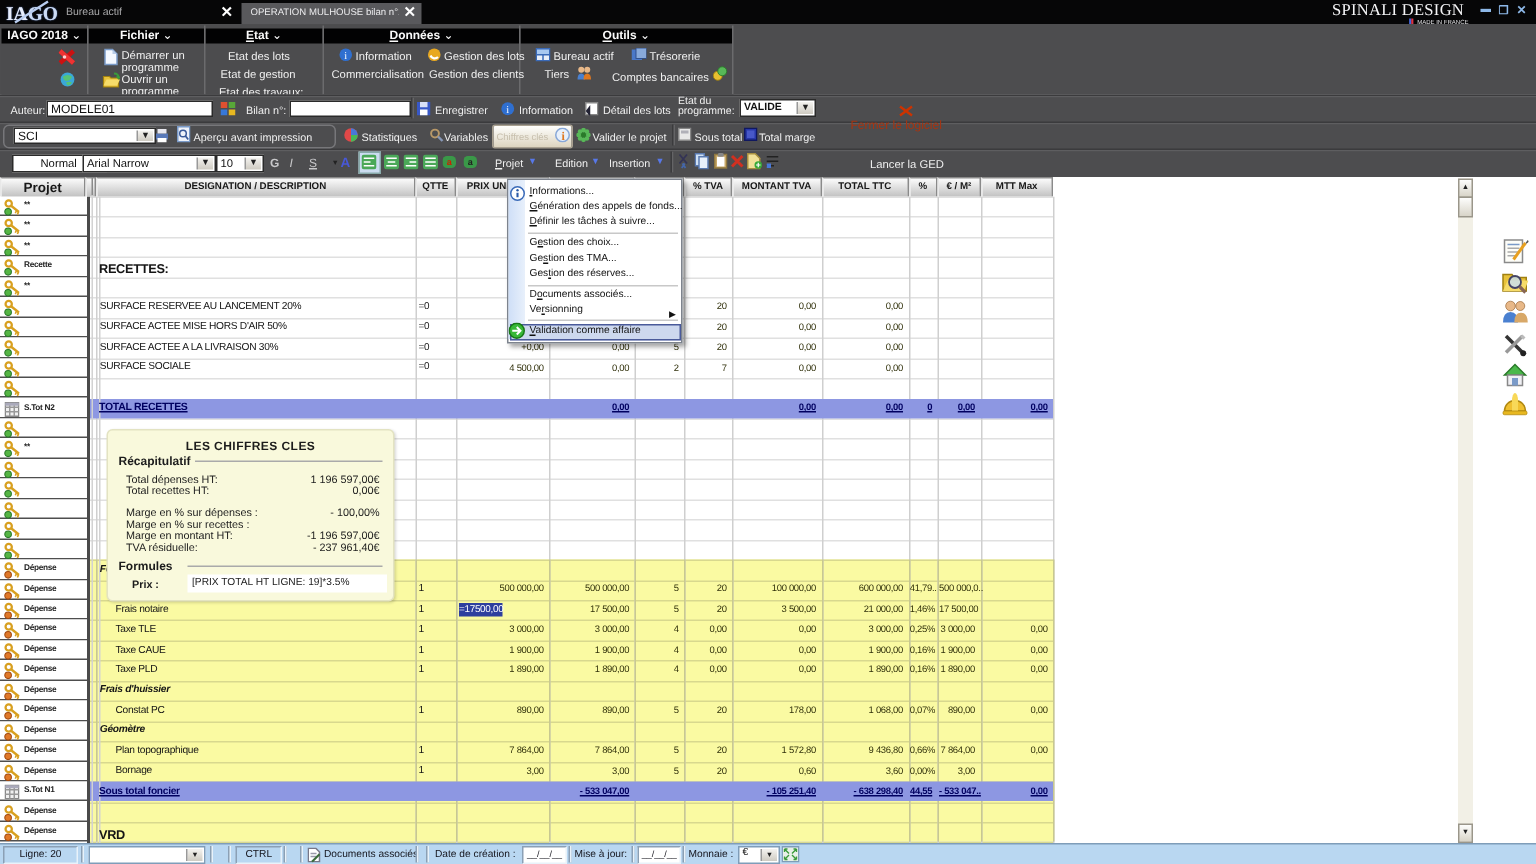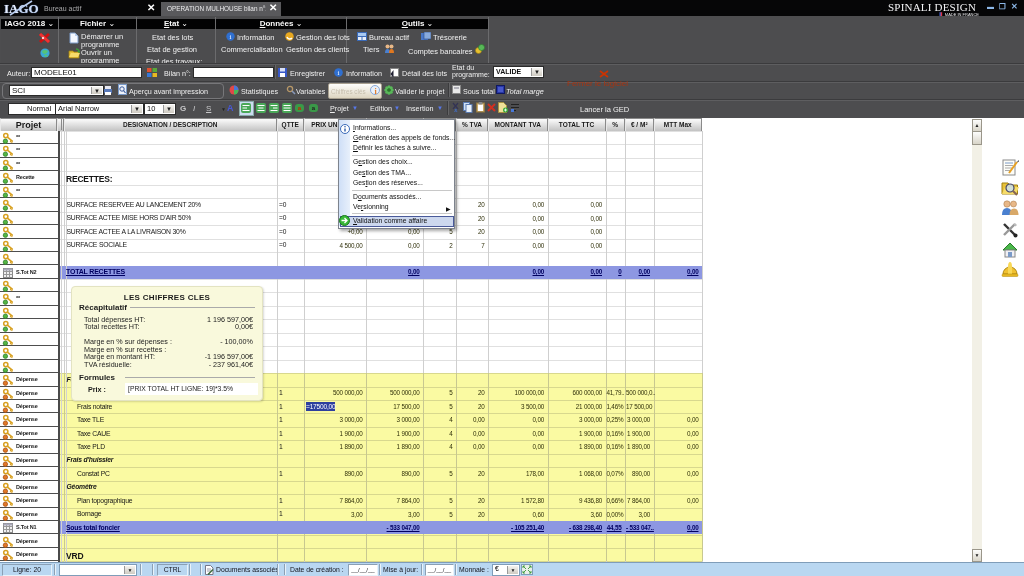--- a/index.html
+++ b/index.html
@@ -237,21 +237,21 @@
 <div class="vsep" style="left:448px;top:20px;height:14px;"></div>
 <svg class="abs" style="left:452px;top:22px" width="9" height="9">
         <rect x="0.5" y="0.5" width="8" height="8" fill="#e8e8e8" stroke="#888"></rect>
         <rect x="2" y="2" width="5" height="2" fill="#b0b0b8"></rect>
       </svg>
 <div class="tlab" style="left:463px;top:24px;">Sous total</div>
 <svg class="abs" style="left:496px;top:22px" width="9" height="9">
         <rect x="0.5" y="0.5" width="8" height="8" fill="#2838a8" stroke="#101860"></rect>
         <rect x="2" y="2" width="5" height="5" fill="#4858c8"></rect>
       </svg>
-<div class="tlab" style="left:506px;top:24px;font-style:italic;">Total marge</div>
+<div class="tlab" style="left:506px;top:24px;">Total marge</div>
 <div class="inp" style="left:8px;top:40px;width:43px;height:10px;line-height:10px;padding-left:18px;font-size:7.5px;">Normal<div class="ddbtn">▼</div></div>
 <div class="inp" style="left:55px;top:40px;width:85px;height:10px;line-height:10px;padding-left:2px;font-size:7.5px;">Arial Narrow<div class="ddbtn">▼</div></div>
 <div class="inp" style="left:144px;top:40px;width:28px;height:10px;line-height:10px;padding-left:2px;font-size:7.5px;">10<div class="ddbtn">▼</div></div>
 <div class="abs" style="left:180px;top:41px;font-size:8px;font-weight:bold;color:#c8c8ca;">G</div>
 <div class="abs" style="left:193px;top:41px;font-size:8px;font-style:italic;color:#c8c8ca;">I</div>
 <div class="abs" style="left:206px;top:41px;font-size:8px;text-decoration:underline;color:#c8c8ca;">S</div>
 <div class="abs" style="left:221px;top:43px;font-size:5px;color:#222;">▼</div>
 <div class="abs" style="left:227px;top:40px;font-size:9px;font-weight:bold;color:#4858d8;">A</div>
 <div class="abs" style="left:239px;top:38px;width:13px;height:13px;background:#ccdcf0;border:1px solid #8aa;"></div>
 <svg class="abs" style="left:241px;top:40px" width="10" height="10">

